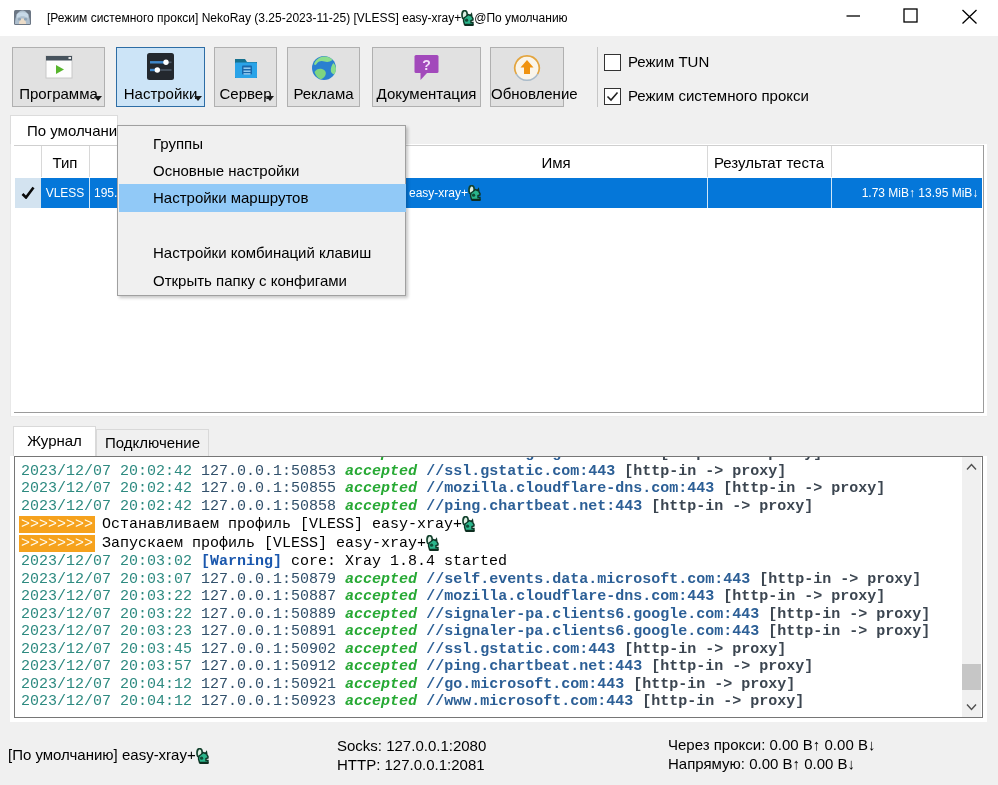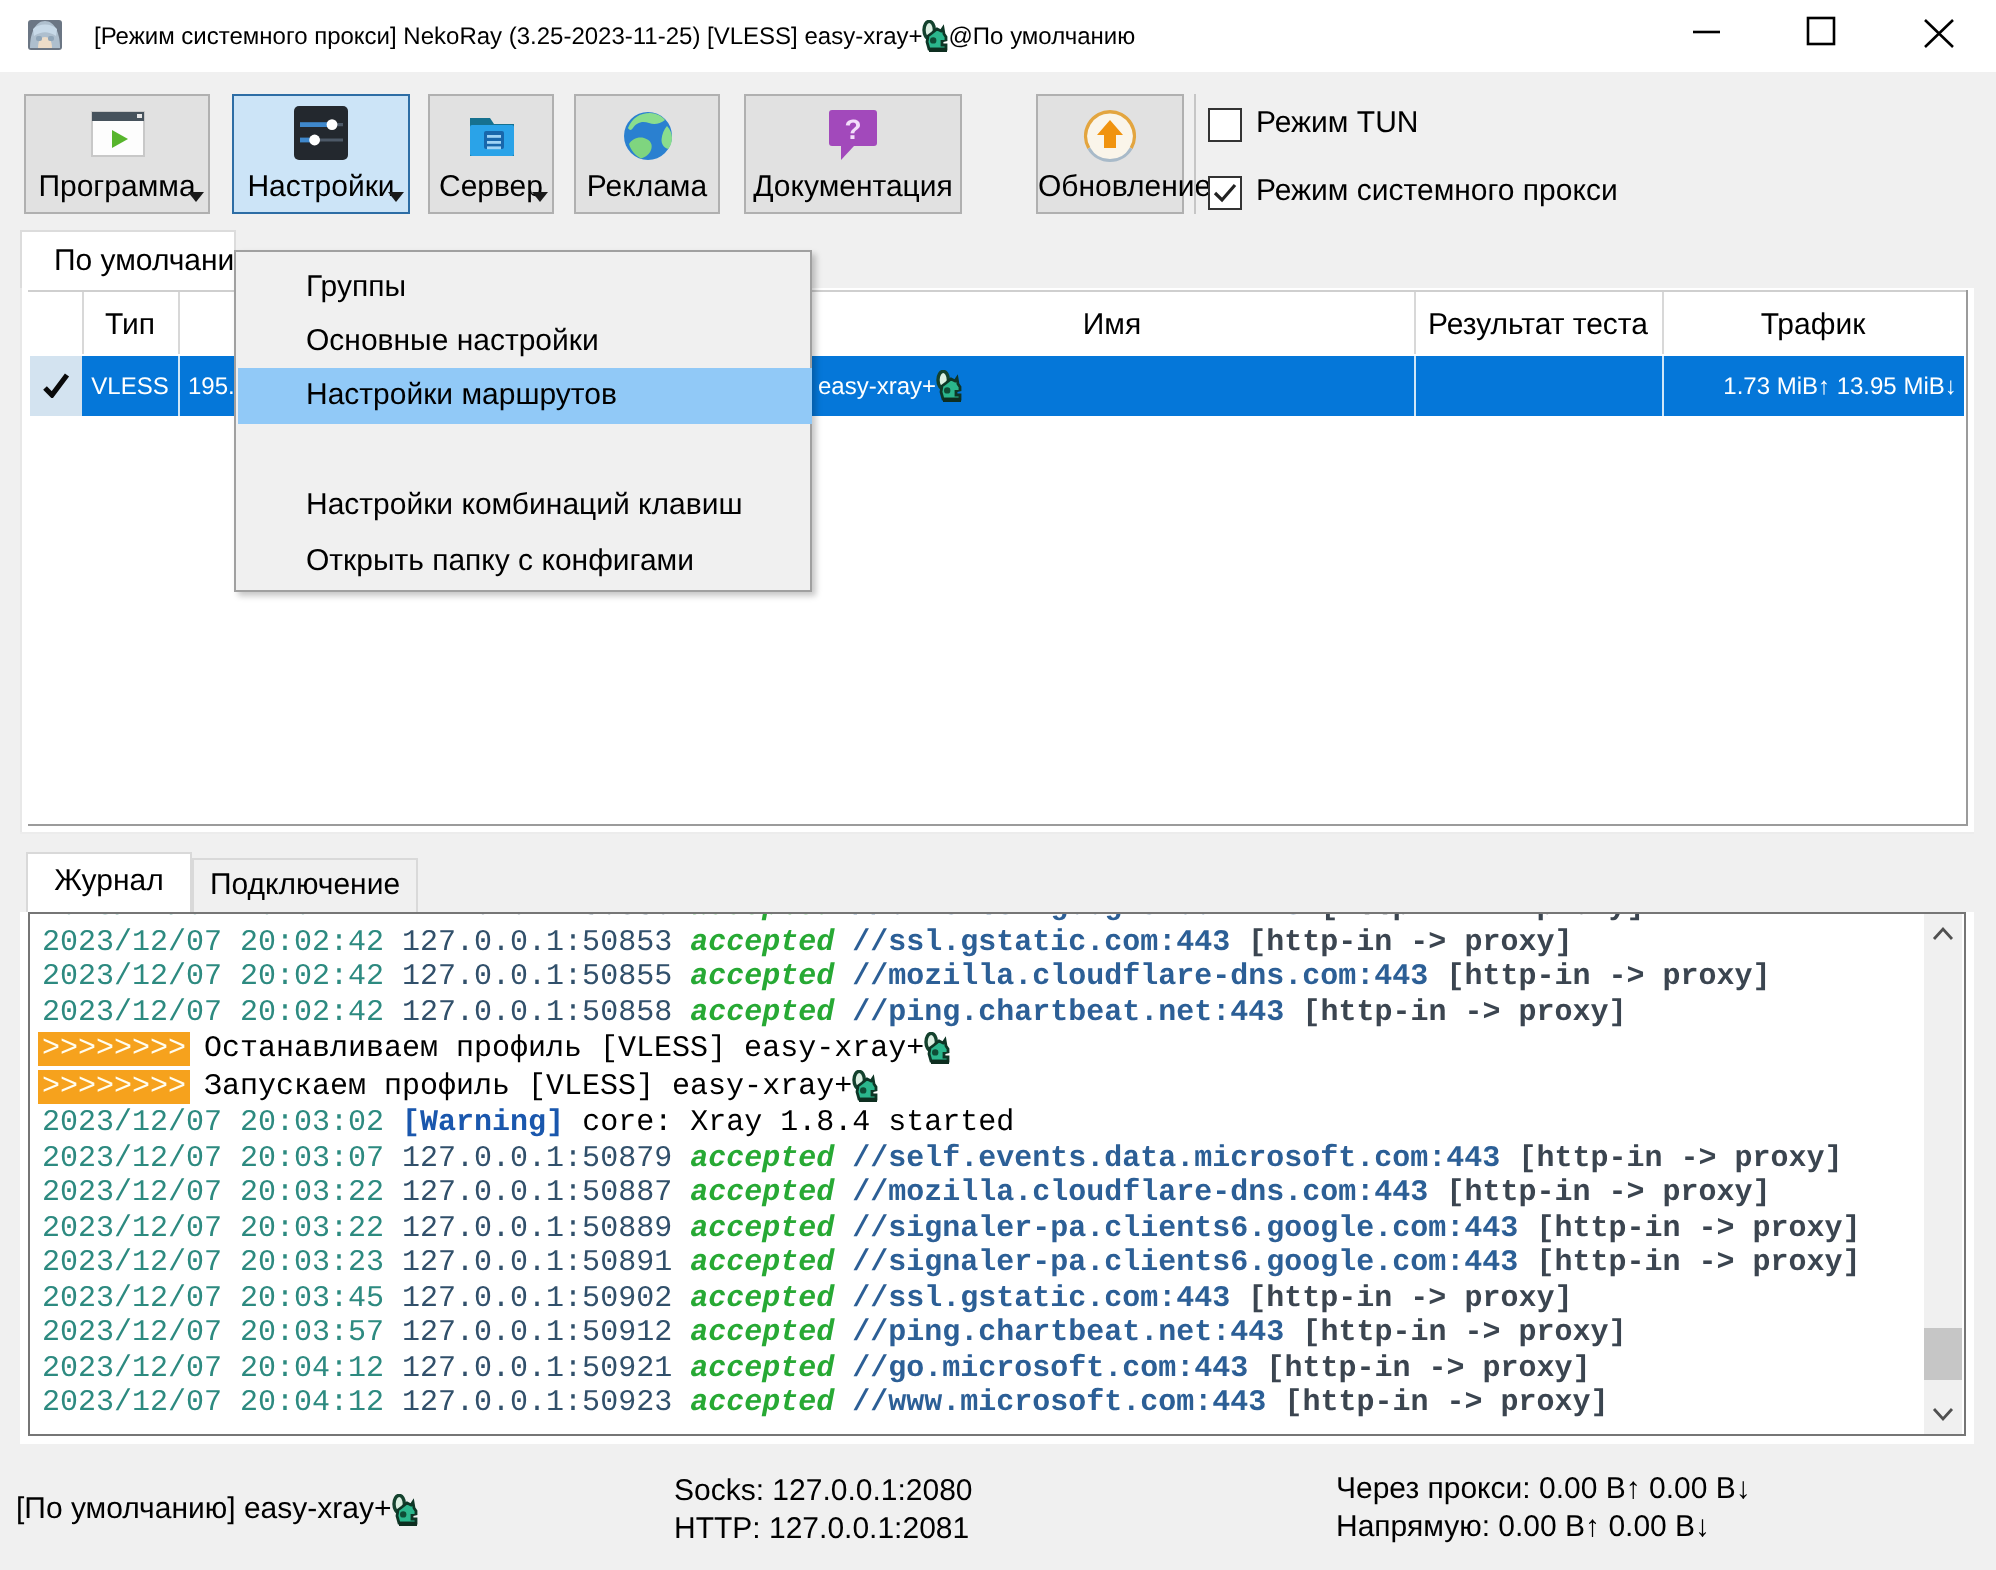--- a/index.html
+++ b/index.html
@@ -150,21 +150,21 @@
   <div class="lbl">Реклама</div>
 </div>
 <div id="btn5" class="abs tbtn" style="left:372px; width:109px;">
   <svg class="icon" width="27" height="27" viewBox="0 0 27 27">
     <rect x="1.5" y="1" width="24" height="18" rx="1.5" fill="#a249bb"></rect>
     <path d="M7.5 19 L7.5 26 L14 19 Z" fill="#a249bb"></path>
     <text x="13.5" y="15.5" font-family="Liberation Sans" font-size="14" font-weight="bold" fill="#f3defa" text-anchor="middle">?</text>
   </svg>
   <div class="lbl">Документация</div>
 </div>
-<div id="btn6" class="abs tbtn" style="left:518px; width:74px;">
+<div id="btn6" class="abs tbtn" style="left:490px; width:74px;">
   <svg class="icon" width="28" height="28" viewBox="0 0 28 28">
     <circle cx="14" cy="14" r="12.2" fill="#faf5ea"></circle>
     <path d="M3.4 20.1 A12.2 12.2 0 1 1 24.6 20.1" fill="none" stroke="#e3a53f" stroke-width="1.7"></path>
     <path d="M3.4 20.1 A12.2 12.2 0 0 0 24.6 20.1" fill="none" stroke="#a8bac9" stroke-width="1.5"></path>
     <path d="M14 6 L20.5 13.5 L17 13.5 L17 20 L11 20 L11 13.5 L7.5 13.5 Z" fill="#f0930f"></path>
   </svg>
   <div class="lbl">Обновление</div>
 </div>
 <div id="sep1" class="abs"></div>
 
@@ -184,21 +184,20 @@
   <div class="tline" style="left:973px; top:1px; width:1px; height:268px;"></div>
   <div class="tline" style="left:4px; top:268px; width:970px; height:1px;"></div>
   <div style="position:absolute; left:0; top:0; width:1px; height:273px; background:#e8e8e8;"></div>
   <div style="position:absolute; left:0; top:272px; width:977px; height:1px; background:#ececec;"></div>
 
   <div class="hcell abs" style="left:5px;  width:26px;"></div>
   <div class="hcell abs" style="left:31px; width:48px;">Тип</div>
   <div class="hcell abs" style="left:79px; width:316px;"></div>
   <div class="hcell abs" style="left:395px; width:302px;">Имя</div>
   <div class="hcell abs" style="left:697px; width:124px;">Результат теста</div>
-  <div class="hcell abs" style="left:821px; width:151px;">Трафик</div>
   <div class="hsep" style="left:31px;"></div>
   <div class="hsep" style="left:79px;"></div>
   <div class="hsep" style="left:395px;"></div>
   <div class="hsep" style="left:697px;"></div>
   <div class="hsep" style="left:821px;"></div>
   <div id="selrow" class="abs">
     <div class="abs rcell" style="left:0px; width:26px; background:#d3e3f0; color:#000; text-align:center;">
       <svg width="14" height="13" viewBox="0 0 14 13" style="display:inline-block; vertical-align:-2px;">
           <path d="M1.5 8 L5 11.5 L12.5 1.5" fill="none" stroke="#0a0a0a" stroke-width="2.6"></path>
         </svg>

